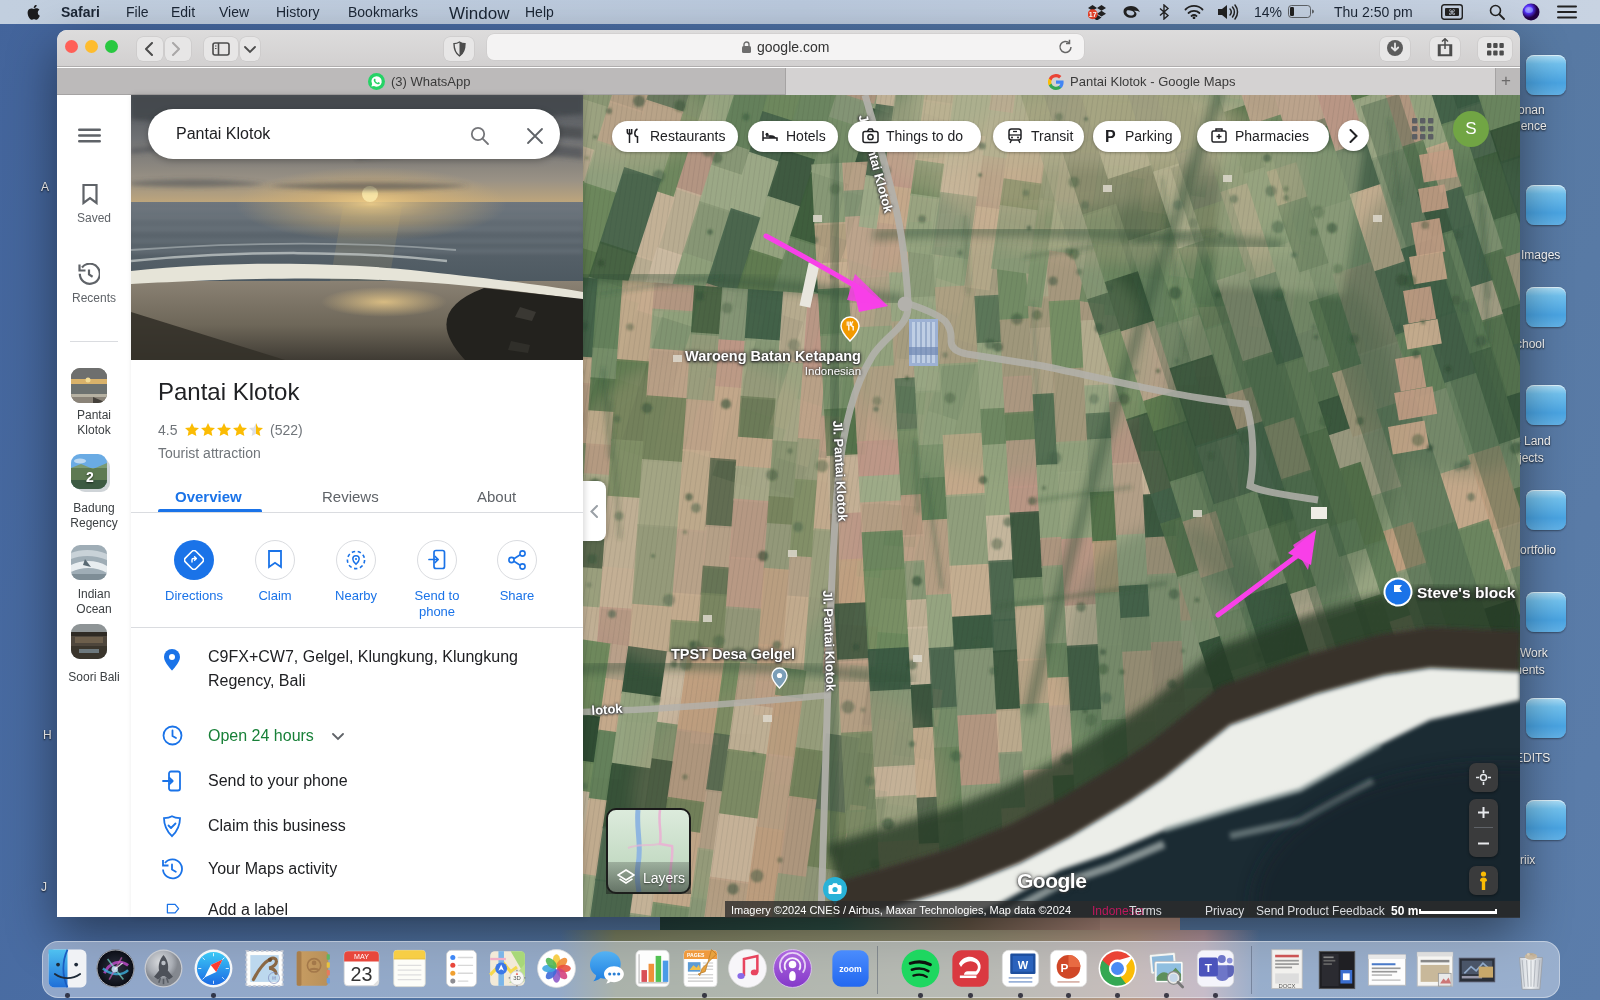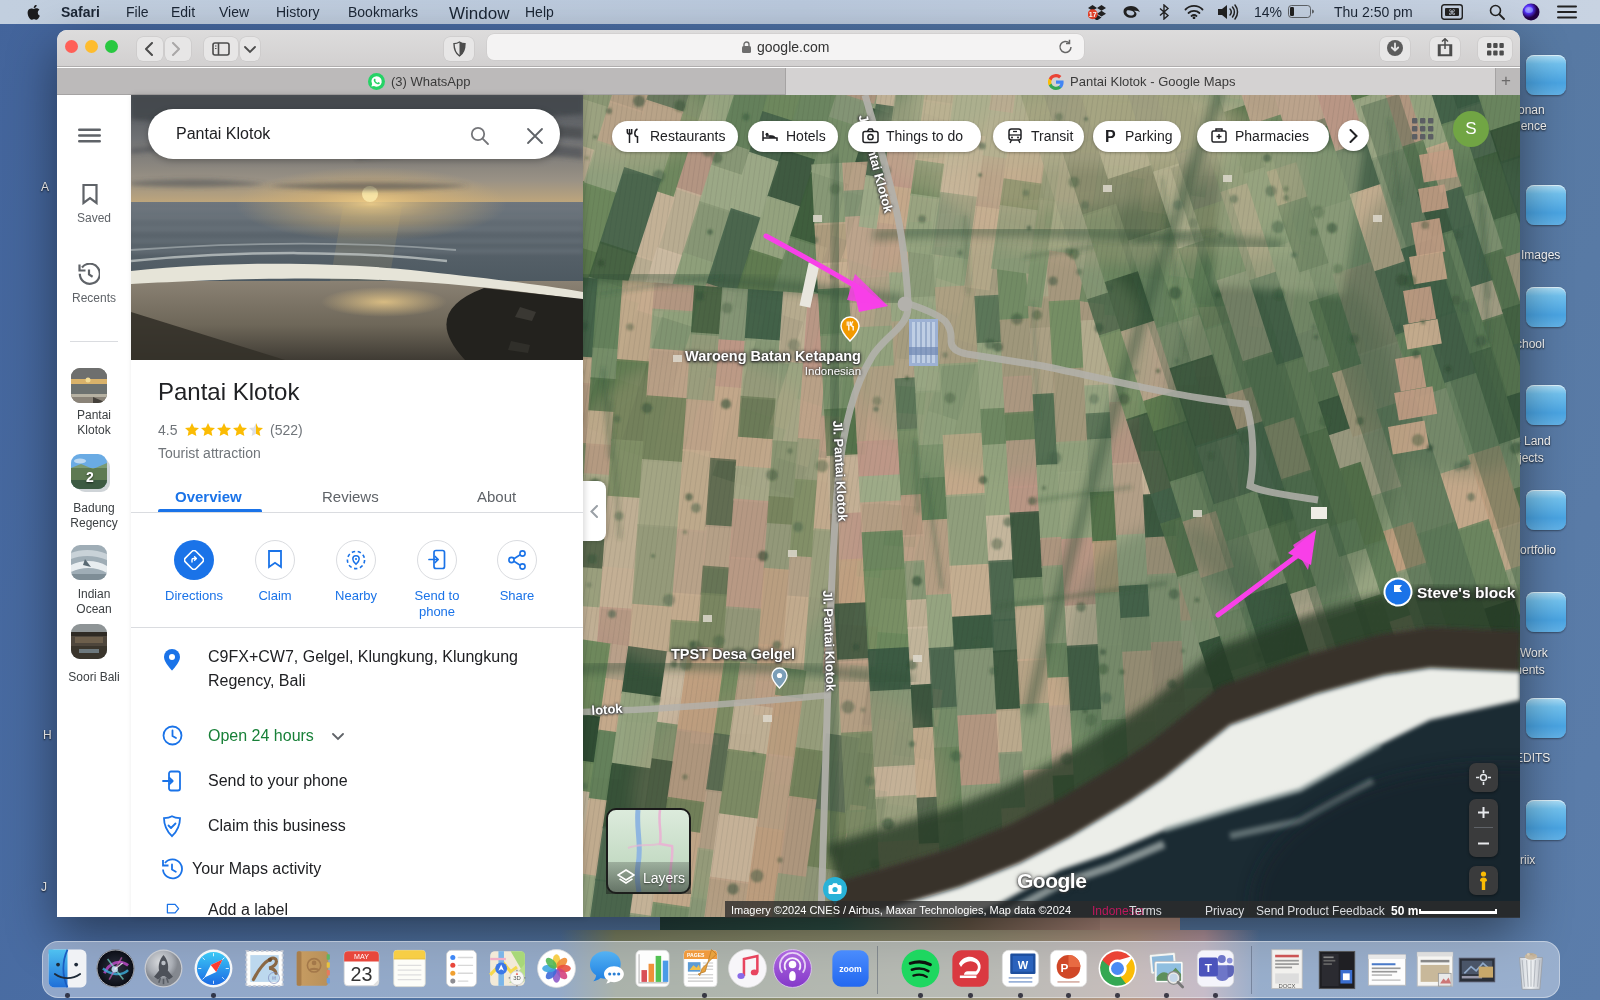--- a/index.html
+++ b/index.html
@@ -1785,21 +1785,21 @@
 <svg class="abs" style="left:162px;top:815px" width="20" height="23" viewBox="0 0 20 23">
     <path d="M10 1.2c2.3 1.3 4.6 1.8 8 2 0 6.5-1.6 11.7-8 18-6.4-6.3-8-11.5-8-18 3.4-.2 5.7-.7 8-2z" fill="none" stroke="#1a73e8" stroke-width="1.8"></path>
     <path d="M6.5 10.5l2.5 2.5 4.5-4.5" stroke="#1a73e8" stroke-width="1.8" fill="none" stroke-linecap="round" stroke-linejoin="round"></path>
   </svg>
 <div class="abs" style="left:208px;top:817px;font-size:16px;color:#202124;">Claim this business</div>
 <svg class="abs" style="left:161px;top:858px" width="22" height="22" viewBox="0 0 22 22">
     <path d="M4 5a9.5 9.5 0 1 1-2 6.5" fill="none" stroke="#1a73e8" stroke-width="1.8"></path>
     <path d="M2 2v5.5h5.5" fill="none" stroke="#1a73e8" stroke-width="1.8"></path>
     <path d="M11 6.5v5l3.8 2.2" stroke="#1a73e8" stroke-width="1.8" fill="none" stroke-linecap="round"></path>
   </svg>
-<div class="abs" style="left:192px;top:860px;font-size:16px;color:#202124;">Your Maps activity</div>
+<div class="abs" style="left:208px;top:860px;font-size:16px;color:#202124;">Your Maps activity</div>
 <svg class="abs" style="left:163px;top:903px" width="20" height="14" viewBox="0 0 20 20">
     <path d="M2 2h11l5 6-5 6H2z" fill="none" stroke="#1a73e8" stroke-width="1.8" stroke-linejoin="round"></path>
   </svg>
 <div class="abs" style="left:208px;top:901px;font-size:16px;color:#202124;">Add a label</div>
 <div class="abs" style="left:42px;top:941px;width:1518px;height:57px;border-radius:16px;background:rgba(215,226,242,.5);border:1px solid rgba(255,255,255,.4);"></div>
 <svg class="abs" style="left:47px;top:948px" width="41" height="41" viewBox="0 0 52 52">
     <defs>
       <linearGradient id="fnd" x1="0" y1="0" x2="0" y2="1">
         <stop offset="0" stop-color="#4fc1f0"></stop>
         <stop offset="1" stop-color="#1f6fd8"></stop>

